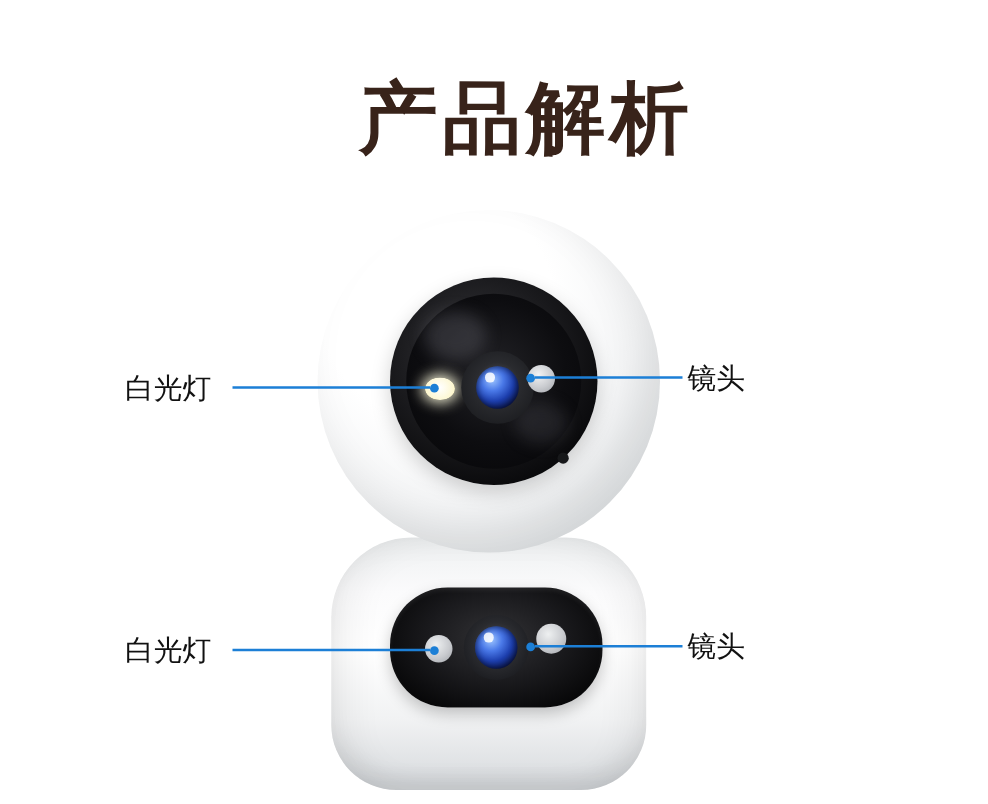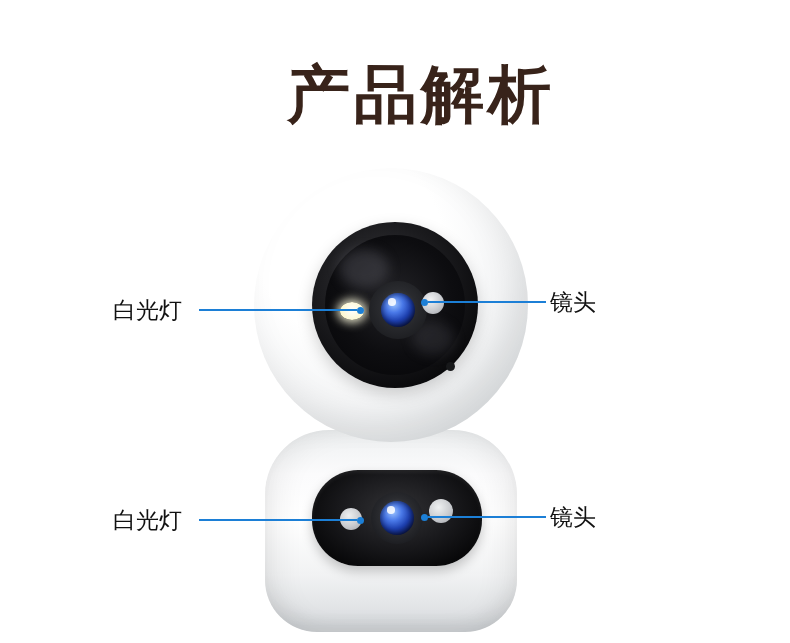--- a/index.html
+++ b/index.html
@@ -101,21 +101,21 @@
   }
   .mic-dot{
     position:absolute;left:192px;top:194px;width:9px;height:9px;border-radius:50%;
     background:#17181a;
   }
   
   .callout{
     position:absolute;display:flex;align-items:center;z-index:3;
   }
   .callout .label{
-    font-size:23px;color:var(--label);line-height:32px;white-space:nowrap;margin-left:13px;
+    font-size:23px;color:var(--label);line-height:32px;white-space:nowrap;
   }
   .callout.left .label{width:78px;text-align:left;margin-right:8px;}
   .callout.right .label{width:58px;text-align:left;margin-left:4px;}
   .callout .line{height:2px;background:var(--accent);}
   .callout.left .line{width:158px;}
   .callout.right .line{width:118px;}
   .callout .dot{width:7px;height:7px;border-radius:50%;background:var(--accent);flex:none;}
 </style>
 </head>
 <body>

